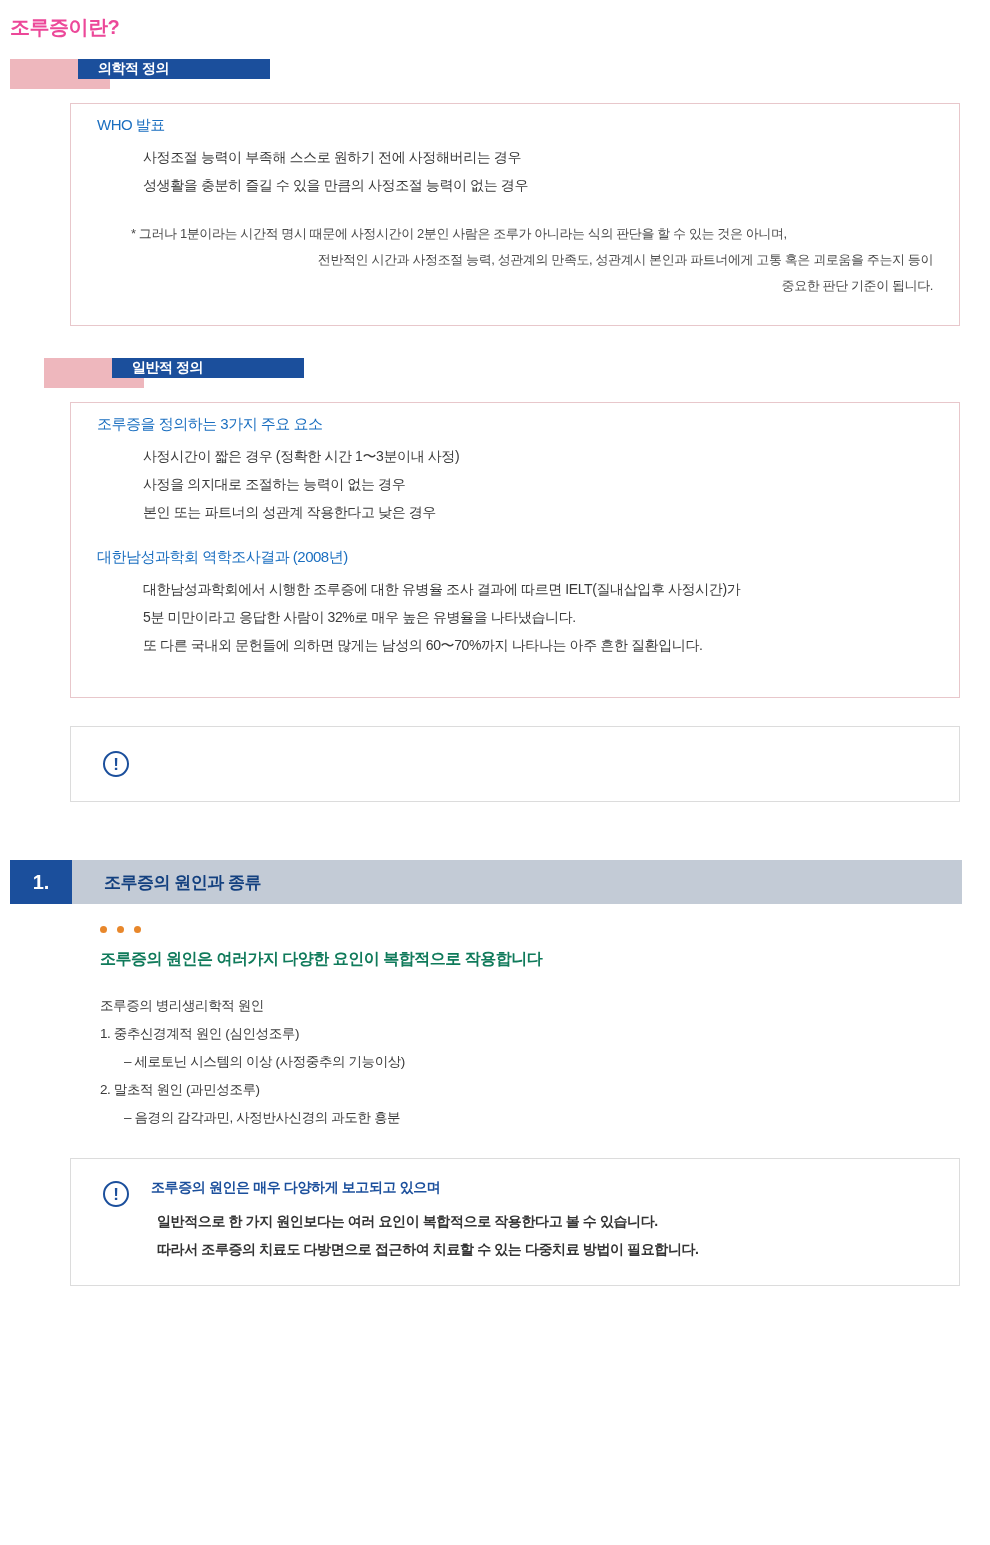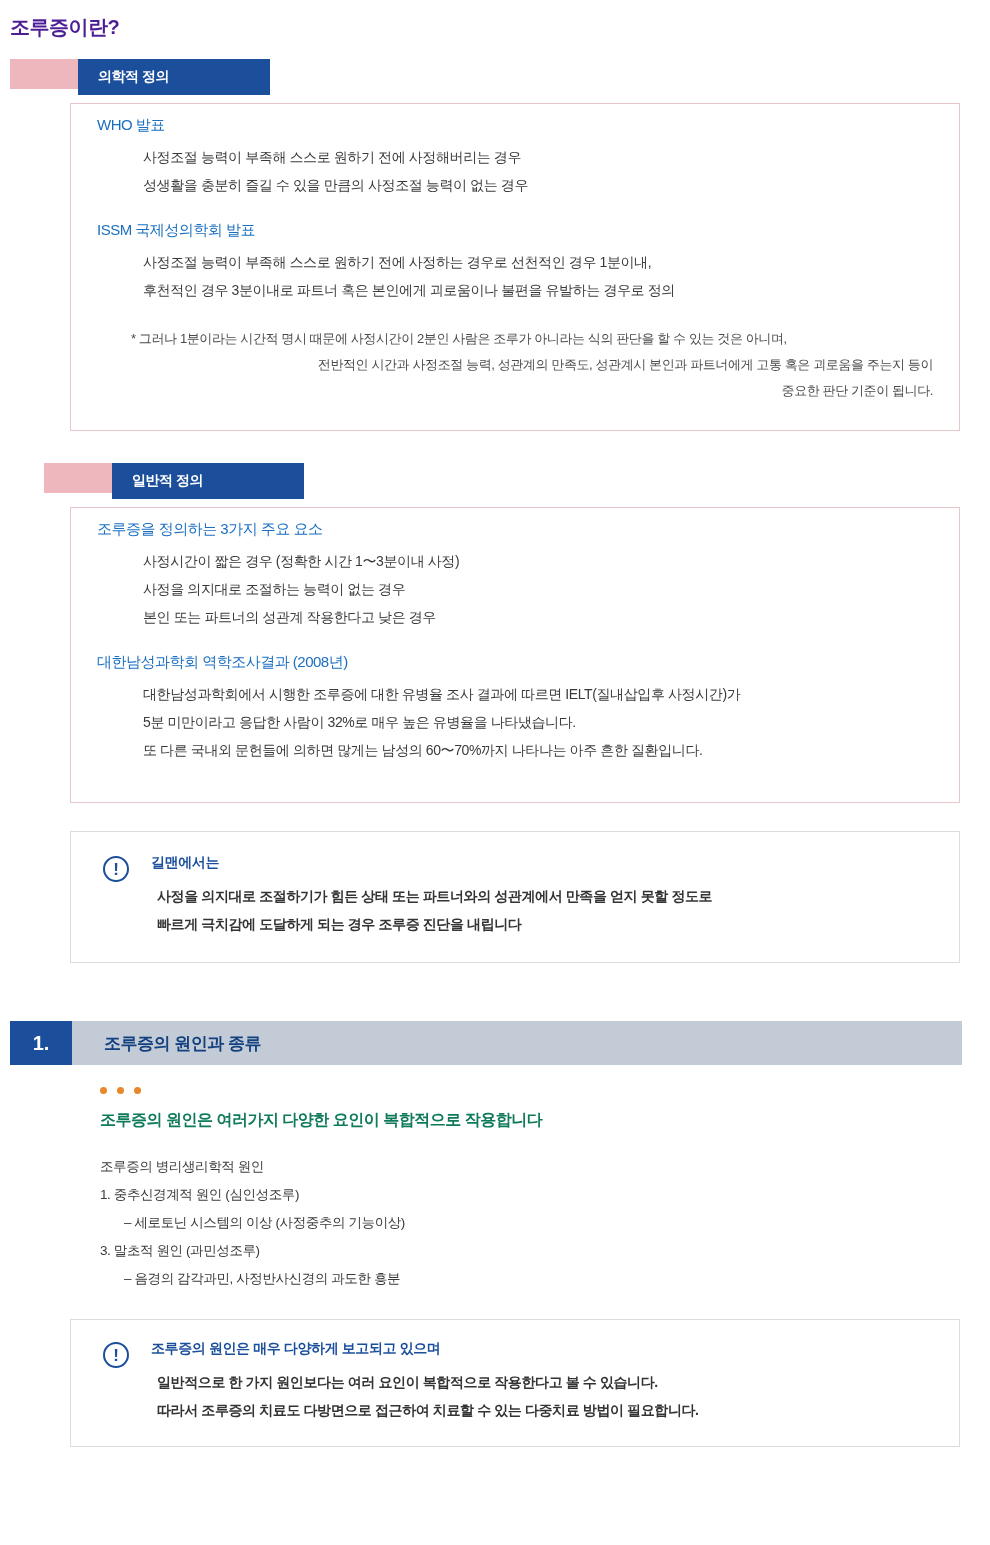--- a/index.html
+++ b/index.html
@@ -11,21 +11,21 @@
   .page {
     width: 990px;
     min-height: 1545px;
     position: relative;
     background: #ffffff;
   }
 
   
   .page-title {
     font-size: 20px;
-    color: #4c1d95;
+    color: #ec4899;
     font-weight: bold;
     padding: 14px 18px 0 10px;
     letter-spacing: -0.5px;
   }
 
   
   .label-bar {
     position: relative;
     height: 30px;
     margin: 18px 0 0 10px;
@@ -33,21 +33,21 @@
   }
   .label-bar .pink {
     position: absolute;
     left: 0; top: 0;
     width: 100px; height: 30px;
     background: #eeb7bd;
   }
   .label-bar .blue {
     position: absolute;
     left: 68px; top: 0;
-    width: 192px; height: 36px;
+    width: 192px; height: 20px;
     background: #1b4f9c;
     color: #ffffff;
     font-size: 14px;
     font-weight: bold;
     display: flex;
     align-items: center;
     padding-left: 20px;
     letter-spacing: -0.5px;
   }
 
@@ -212,27 +212,20 @@
 
   <div class="box">
     <div class="group">
       <div class="sub-head">WHO 발표</div>
       <div class="lines">
         <div class="line">사정조절 능력이 부족해 스스로 원하기 전에 사정해버리는 경우</div>
         <div class="line">성생활을 충분히 즐길 수 있을 만큼의 사정조절 능력이 없는 경우</div>
       </div>
     </div>
 
-    <div class="group">
-      <div class="sub-head">ISSM 국제성의학회 발표</div>
-      <div class="lines">
-        <div class="line">사정조절 능력이 부족해 스스로 원하기 전에 사정하는 경우로 선천적인 경우 1분이내,</div>
-        <div class="line">후천적인 경우 3분이내로 파트너 혹은 본인에게 괴로움이나 불편을 유발하는 경우로 정의</div>
-      </div>
-    </div>
 
     <div class="note">
       <div class="line">* 그러나 1분이라는 시간적 명시 때문에 사정시간이 2분인 사람은 조루가 아니라는 식의 판단을 할 수 있는 것은 아니며,</div>
       <div class="line indent">전반적인 시간과 사정조절 능력, 성관계의 만족도, 성관계시 본인과 파트너에게 고통 혹은 괴로움을 주는지 등이</div>
       <div class="line indent">중요한 판단 기준이 됩니다.</div>
     </div>
   </div>
 
   <div class="label-bar" style="margin-top:32px;margin-left:44px;">
     <div class="pink"></div>
@@ -254,44 +247,39 @@
       <div class="lines">
         <div class="line">대한남성과학회에서 시행한 조루증에 대한 유병율 조사 결과에 따르면  IELT(질내삽입후 사정시간)가</div>
         <div class="line">5분 미만이라고 응답한 사람이 32%로 매우 높은 유병율을 나타냈습니다.</div>
         <div class="line">또 다른 국내외 문헌들에 의하면 많게는 남성의 60〜70%까지 나타나는 아주 흔한 질환입니다.</div>
       </div>
     </div>
   </div>
 
   <div class="callout">
     <div class="bang">!</div>
-    <div class="callout-body">
-      <div class="callout-title">길맨에서는</div>
-      <div class="callout-line">사정을 의지대로 조절하기가 힘든 상태 또는 파트너와의 성관계에서 만족을 얻지 못할 정도로</div>
-      <div class="callout-line">빠르게 극치감에 도달하게 되는 경우 조루증 진단을 내립니다</div>
-    </div>
   </div>
 
   <div class="chapter">
     <div class="num">1.</div>
     <div class="ttl">조루증의 원인과 종류</div>
   </div>
 
   <div class="chapter-body">
     <div class="dots">
       <span></span>
       <span></span>
       <span></span>
     </div>
     <div class="green-head">조루증의 원인은 여러가지 다양한 요인이 복합적으로 작용합니다</div>
 
     <div class="plain-line lvl1">조루증의 병리생리학적 원인</div>
     <div class="plain-line lvl1">1. 중추신경계적 원인 (심인성조루)</div>
     <div class="plain-line lvl2">– 세로토닌 시스템의 이상 (사정중추의 기능이상)</div>
-    <div class="plain-line lvl1">3. 말초적 원인 (과민성조루)</div>
+    <div class="plain-line lvl1">2. 말초적 원인 (과민성조루)</div>
     <div class="plain-line lvl2">– 음경의 감각과민, 사정반사신경의 과도한 흥분</div>
   </div>
 
   <div class="callout2">
     <div class="bang">!</div>
     <div class="callout-body">
       <div class="callout-title">조루증의 원인은 매우 다양하게 보고되고 있으며</div>
       <div class="callout-line">일반적으로 한 가지 원인보다는 여러 요인이 복합적으로 작용한다고 볼 수 있습니다.</div>
       <div class="callout-line">따라서 조루증의 치료도 다방면으로 접근하여 치료할 수 있는 다중치료 방법이 필요합니다.</div>
     </div>

